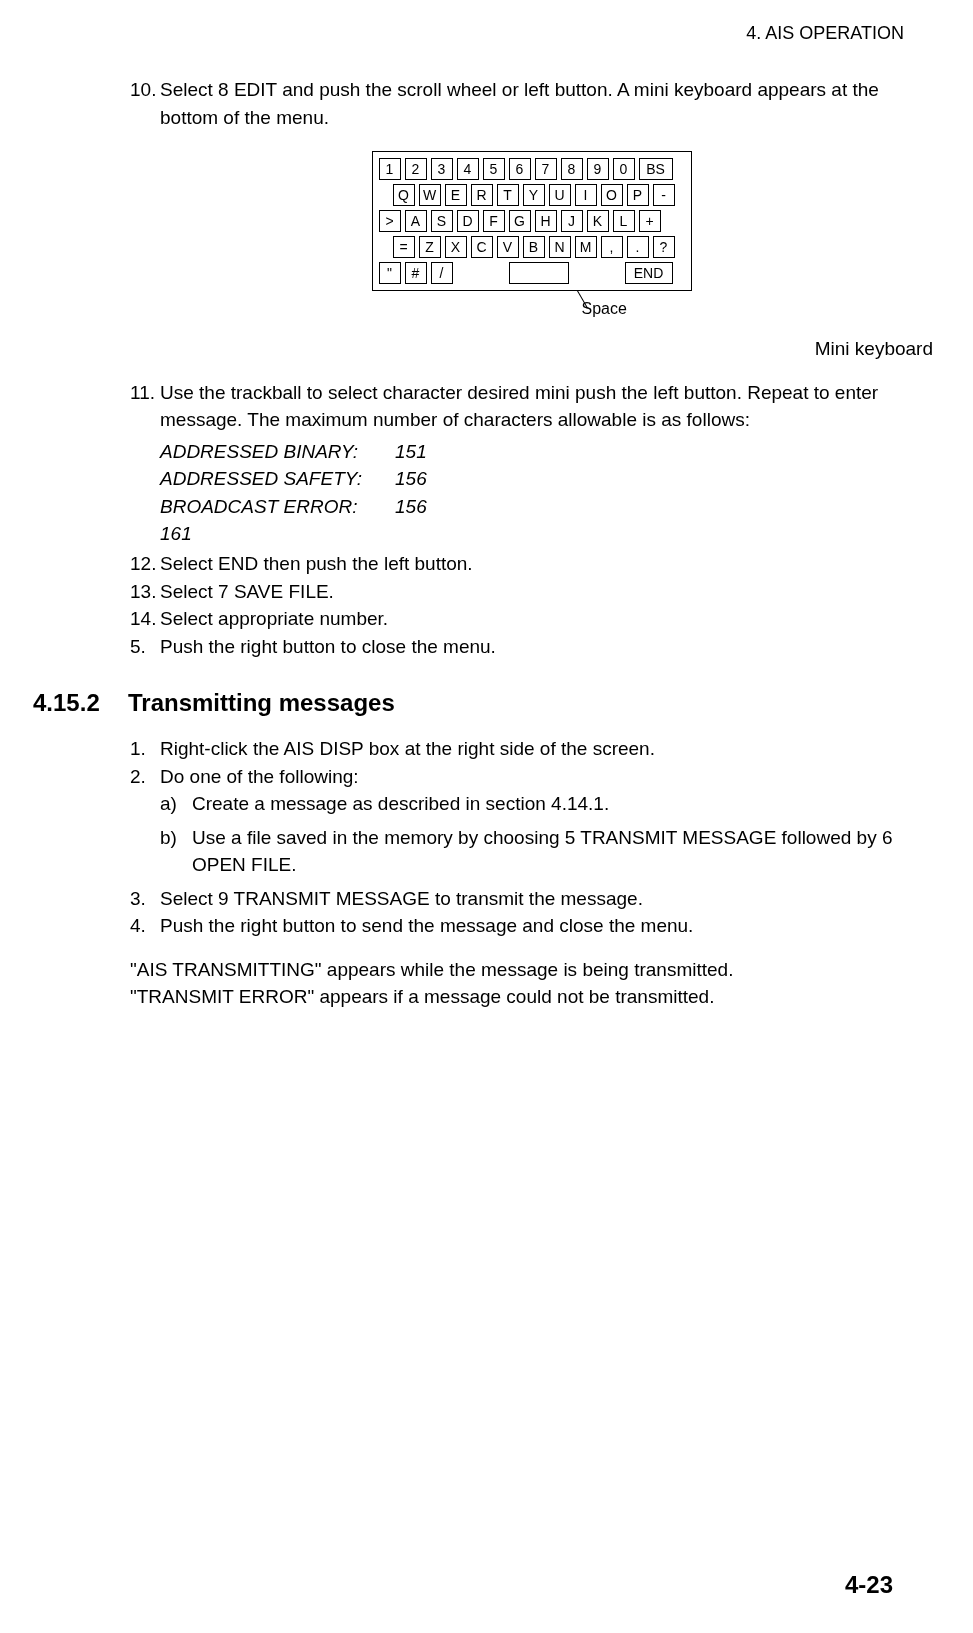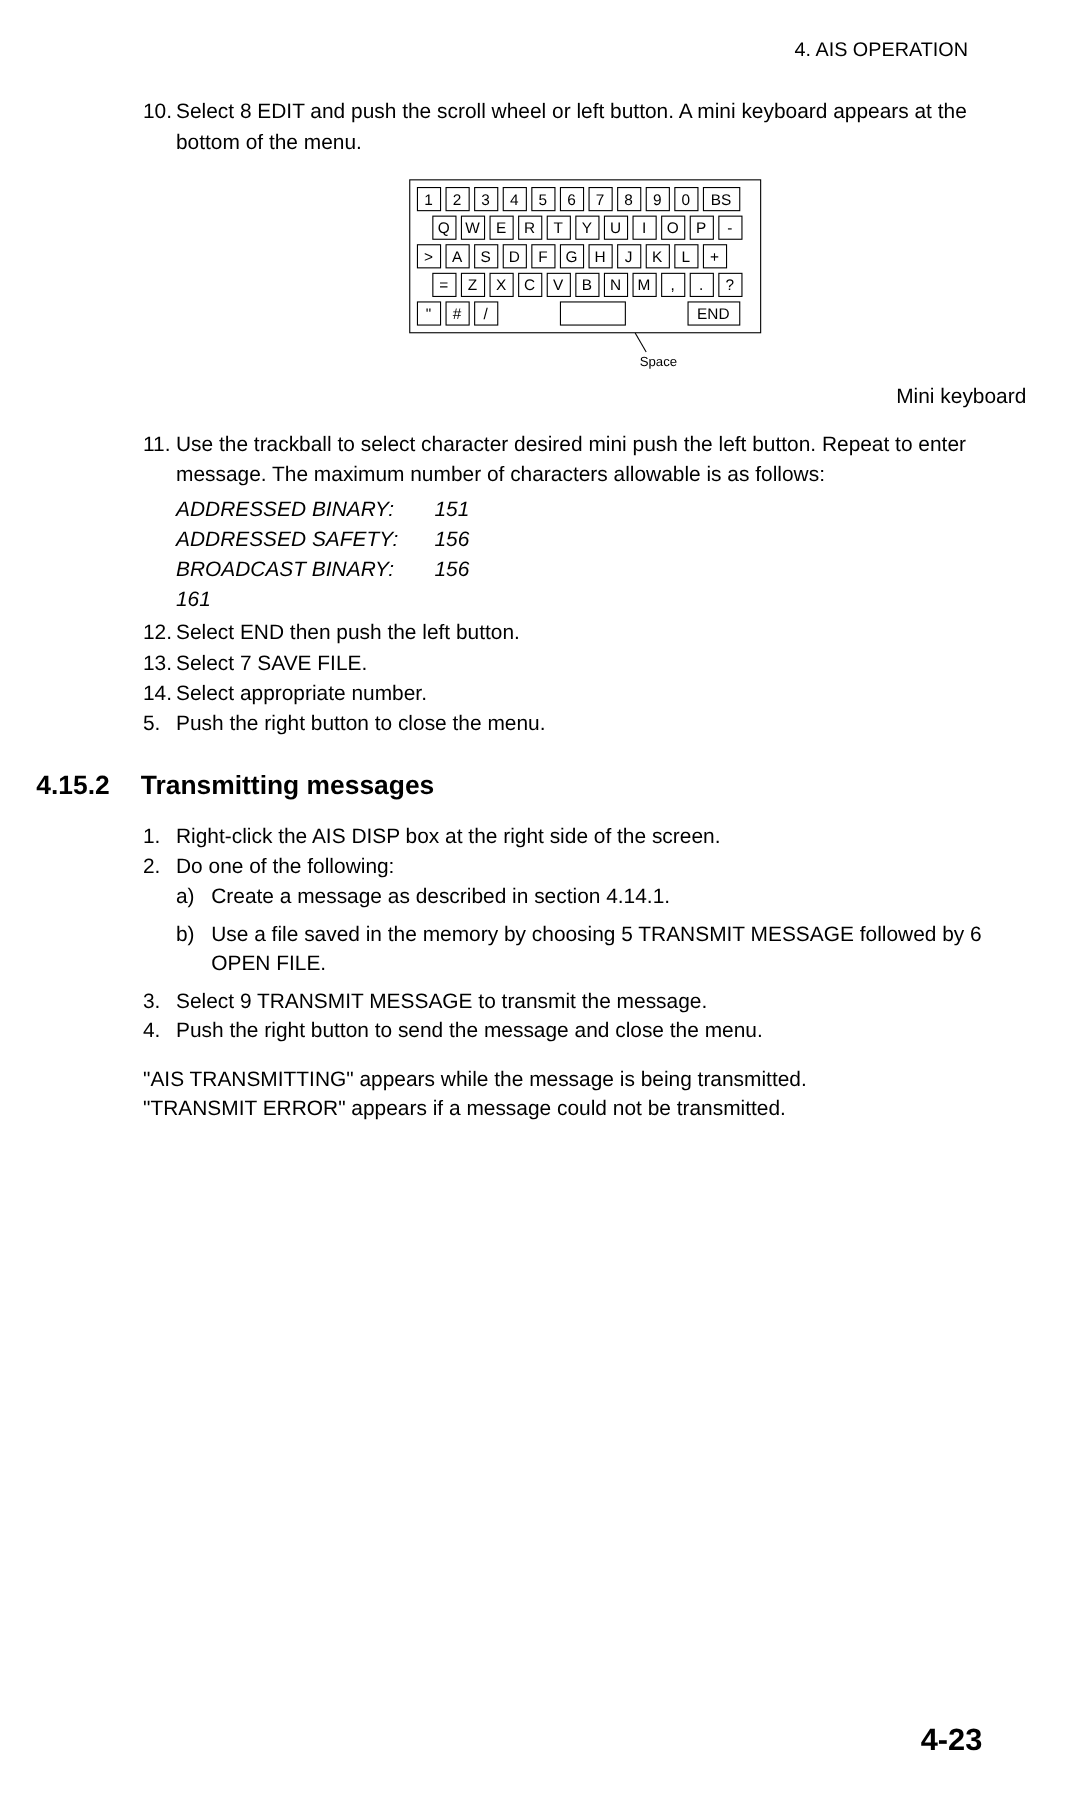--- a/index.html
+++ b/index.html
@@ -14,23 +14,22 @@
   .page {
     width: 973px;
     min-height: 1633px;
     box-sizing: border-box;
     padding: 20px 0 30px 0;
     position: relative;
   }
   .running-header {
     text-align: right;
     font-size: 18px;
-    padding-right: 93px;
+    padding-right: 69px;
     margin-bottom: 30px;
-    margin-top: 12px;
   }
   .content {
     padding-left: 130px;
     padding-right: 40px;
   }
   .step {
     display: flex;
     margin-bottom: 0;
     justify-content: flex-end;
   }
@@ -84,22 +83,22 @@
     top: -4px;
     width: 1px;
     height: 20px;
     background: #000;
     transform: rotate(-30deg);
     transform-origin: top left;
   }
   .kb-label {
     position: absolute;
     left: 210px;
-    top: 14px;
-    font-size: 12px;
+    top: 2px;
+    font-size: 16px;
   }
   .fig-caption {
     text-align: right;
     margin: 6px 0 16px 0;
   }
   .char-table {
     margin-top: 4px;
     margin-bottom: 2px;
     font-style: italic;
   }
@@ -131,21 +130,21 @@
     min-width: 32px;
   }
   .closing {
     margin-top: 16px;
   }
   .page-number {
     position: absolute;
     bottom: 30px;
     right: 80px;
     font-weight: bold;
-    font-size: 28px;
+    font-size: 24px;
   }
 </style>
 </head>
 <body>
 
 <div class="page">
 
   <div class="running-header">4. AIS OPERATION</div>
 
   <div class="content">
@@ -236,21 +235,21 @@
         <div class="char-table">
           <div class="char-row">
             <span class="char-label">ADDRESSED BINARY:</span>
             <span>151</span>
           </div>
           <div class="char-row">
             <span class="char-label">ADDRESSED SAFETY:</span>
             <span>156</span>
           </div>
           <div class="char-row">
-            <span class="char-label">BROADCAST BINARY:</span>
+            <span class="char-label">BROADCAST ERROR:</span>
             <span>156</span>
           </div>
           <div class="char-row">
             <span>161</span>
           </div>
         </div>
       </div>
     </div>
 
     <div class="step">

